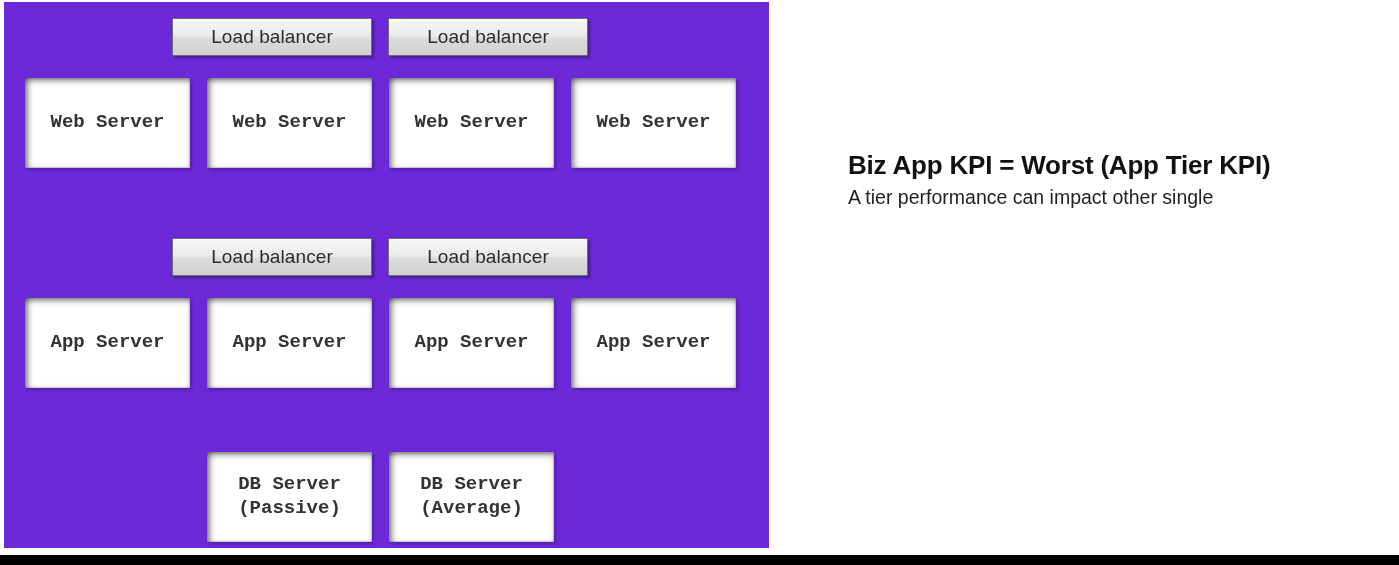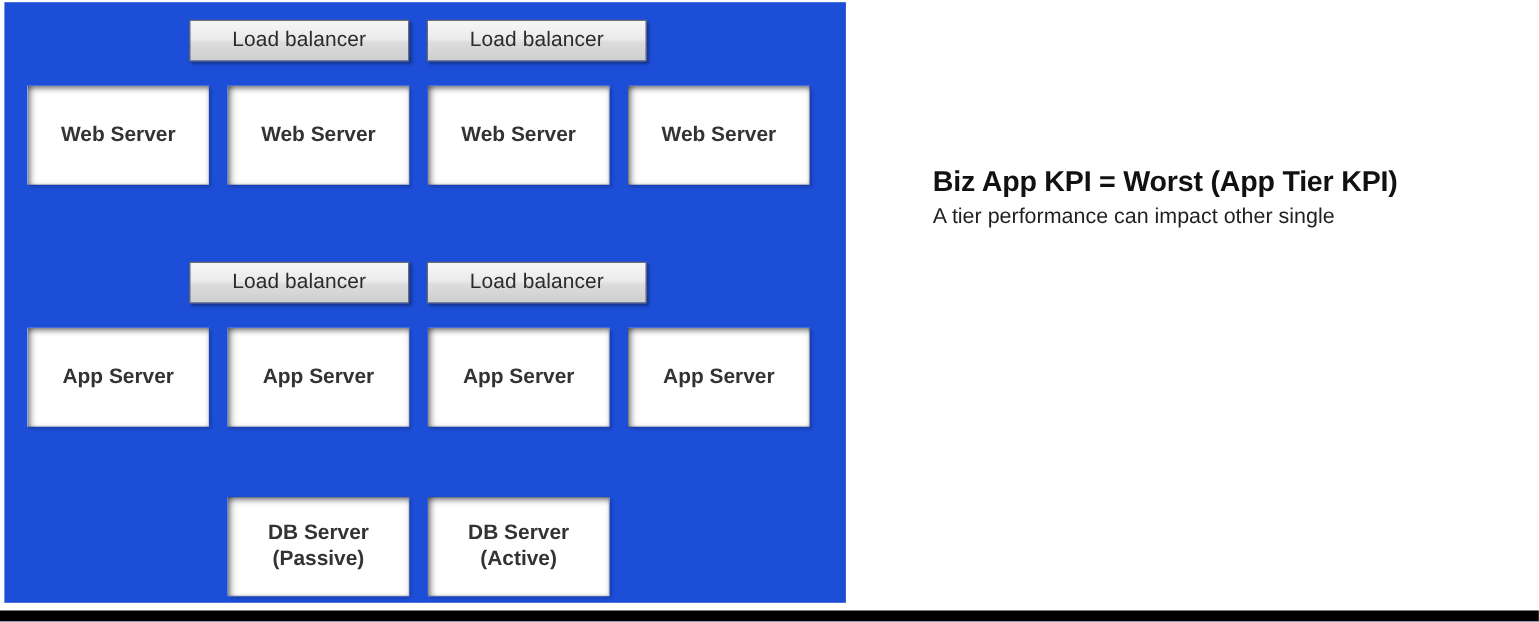--- a/index.html
+++ b/index.html
@@ -17,21 +17,21 @@
     -webkit-font-smoothing: antialiased;
   }
 
   
   #diagram-panel {
     position: absolute;
     left: 4px;
     top: 2px;
     width: 765px;
     height: 546px;
-    background: #1d4ed8;
+    background: #6d28d9;
     box-sizing: border-box;
     padding-left: 20px;
   }
 
   .tier {
     position: absolute;
     left: 0;
     width: 100%;
   }
 
@@ -78,20 +78,21 @@
     font-size: 19px;
     font-weight: bold;
     color: #333333;
     line-height: 1.25;
     
     box-shadow:
       inset 0 4px 6px -2px rgba(0,0,0,0.55),
       inset 5px 0 7px -3px rgba(0,0,0,0.55),
       inset -1px -1px 0 0 rgba(0,0,0,0.10),
       2px 2px 3px rgba(0,0,0,0.22);
+    font-family: Liberation Mono, monospace;
   }
   .node .node-label {
     position: relative;
     z-index: 2;
     padding: 0 4px;
   }
 
   
   #notes-panel {
     position: absolute;
@@ -181,21 +182,21 @@
       </div>
     </div>
   </div>
 
   <div class="tier">
     <div class="node-row" style="top:450px;">
       <div class="node" style="left:203px; width:165px;">
         <span class="node-label"><span>DB Server</span><br><span>(Passive)</span></span>
       </div>
       <div class="node" style="left:385px; width:165px;">
-        <span class="node-label"><span>DB Server</span><br><span>(Active)</span></span>
+        <span class="node-label"><span>DB Server</span><br><span>(Average)</span></span>
       </div>
     </div>
   </div>
 
 </div>
 
 <div id="notes-panel">
 
   <div class="note-block" style="top:150px;">
     <div class="note-heading">Biz App KPI = Worst (App Tier KPI)</div>

